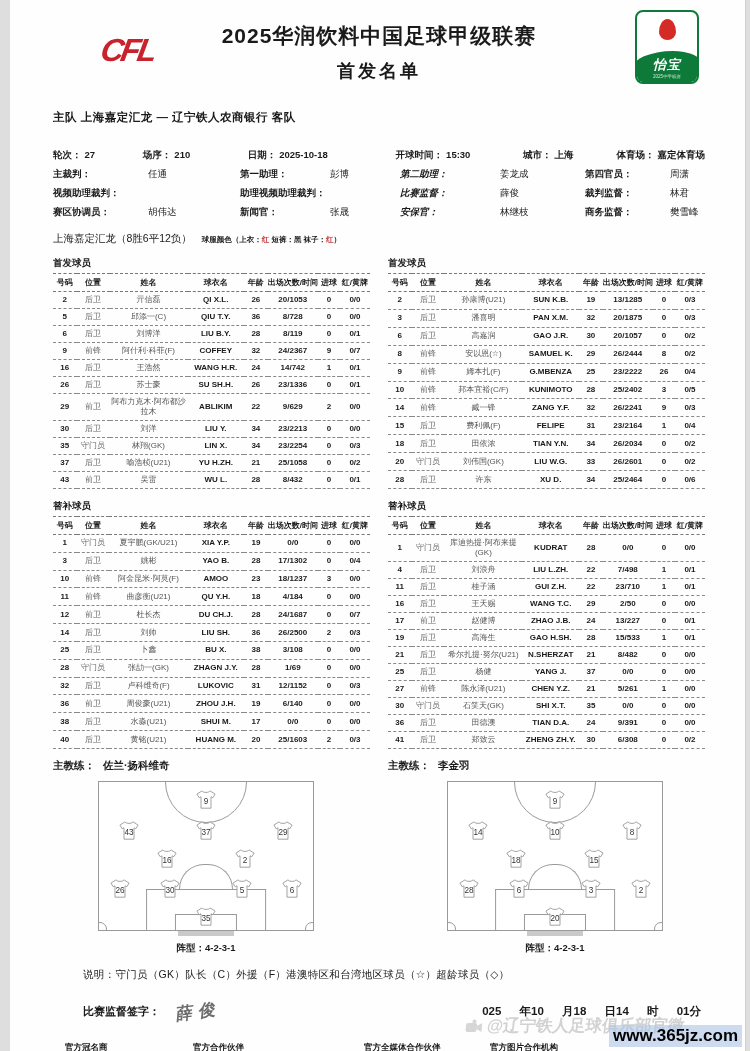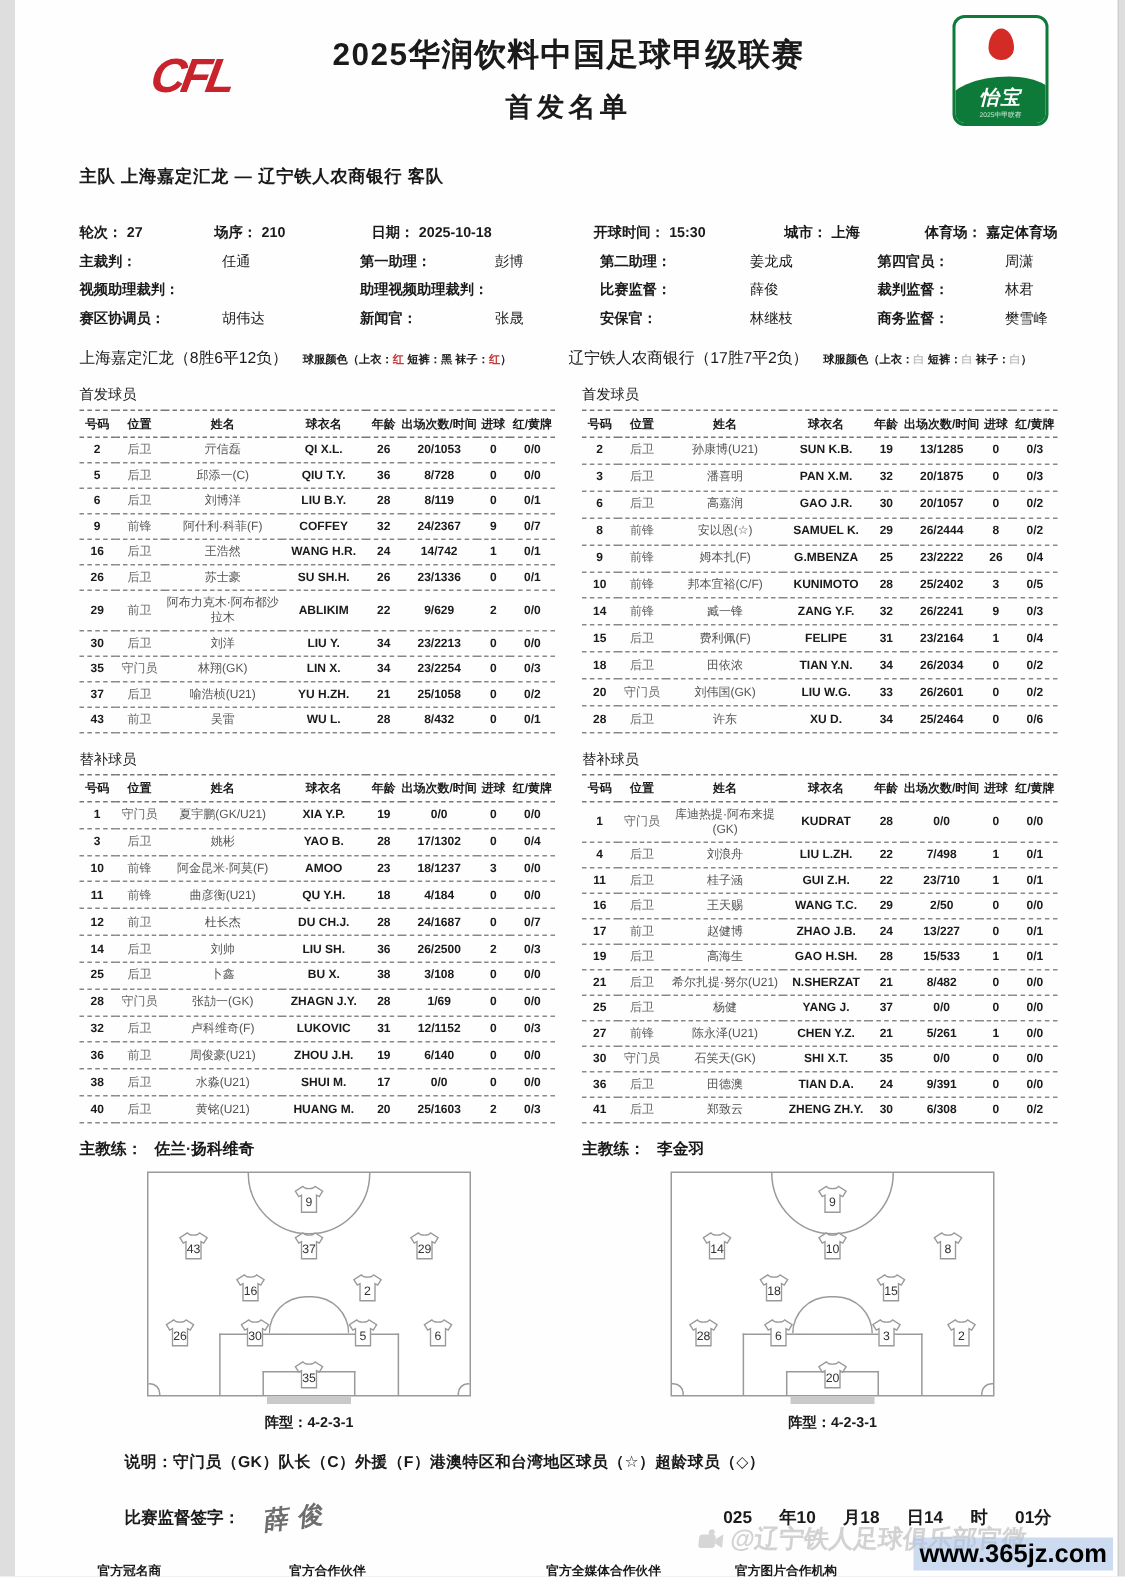--- a/index.html
+++ b/index.html
@@ -29,29 +29,29 @@
   .info-cell { white-space:nowrap; }
   .info-cell .val { margin-left:3px; }
   .info-cell:nth-child(1){ width:96px; } .info-cell:nth-child(2){ width:112px; }
   .info-cell:nth-child(3){ width:158px; } .info-cell:nth-child(4){ width:136px; }
   .info-cell:nth-child(5){ width:100px; }
 
   .off-row { display:grid; grid-template-columns:187px 160px 185px 1fr; font-size:9.5px; margin-top:6px; }
   .olbl { font-weight:bold; display:inline-block; }
   .oval { display:inline-block; }
   .off-cell:nth-child(1) .olbl{ min-width:95px; } .off-cell:nth-child(2) .olbl{ min-width:90px; }
-  .off-cell:nth-child(3) .olbl{ min-width:100px; } .off-cell:nth-child(4) .olbl{ min-width:85px; }
+  .off-cell:nth-child(3) .olbl{ min-width:100px;font-style:italic; } .off-cell:nth-child(4) .olbl{ min-width:85px; }
 
   .teamcolor-row { display:flex; margin-top:13px; }
   .tc-half { flex:1; display:flex; align-items:baseline; }
   .tc-name { font-size:10.5px; font-weight:normal; white-space:nowrap; }
   .tc-kit  { font-size:7.5px; font-weight:bold; margin-left:10px; white-space:nowrap; }
 
   .sec-row { display:flex; gap:18px; margin-top:11px; }
-  .sec-label { flex:1; font-size:9.5px; font-weight:normal; }
+  .sec-label { flex:1; font-size:9.5px; font-weight:bold; }
 
   .tables-row { display:flex; gap:18px; margin-top:3px; }
   .roster { flex:1; border-collapse:collapse; table-layout:fixed; font-size:8px; }
   .roster th { font-weight:bold; border-top:1px dashed #777; border-bottom:1px dashed #777;
                padding:3px 0; font-size:8px; white-space:nowrap; }
   .roster th:nth-child(1){width:7.5%} .roster th:nth-child(2){width:10.5%}
   .roster th:nth-child(3){width:25%}  .roster th:nth-child(4){width:18%}
   .roster th:nth-child(5){width:7.5%} .roster th:nth-child(6){width:15%}
   .roster th:nth-child(7){width:7%}   .roster th:nth-child(8){width:9.5%}
   .roster td { text-align:center; padding:3px 1px; border-bottom:1px dashed #888; line-height:1.25; }
@@ -77,21 +77,21 @@
   .goalarea { position:absolute; left:50%; bottom:0; width:29%; height:16px; border:1px solid #9a9a9a;
               border-bottom:none; transform:translateX(-50%); }
   .pitch::before, .pitch::after { content:""; position:absolute; bottom:-6px; width:12px; height:12px;
               border:1px solid #9a9a9a; border-radius:50%; }
   .pitch::before { left:-6px; } .pitch::after { right:-6px; }
   .goalbar { position:absolute; top:150px; left:50%; width:56px; height:5px; background:#c9c9c9;
              transform:translateX(-50%); }
   .jersey { position:absolute; transform:translate(-50%,-50%); line-height:0; }
   .form-caption { text-align:center; font-size:9.5px; font-weight:bold; margin-top:11px; }
 
-  .legend-line { margin-top:13px; font-size:10.5px; font-weight:bold; padding-left:30px; letter-spacing:.3px; }
+  .legend-line { margin-top:13px; font-size:10.5px; font-weight:normal; padding-left:30px; letter-spacing:.3px; }
 
   .sig-row { display:flex; align-items:center; margin-top:12px; padding-left:30px; height:34px; }
   .sig-label { font-size:11px; font-weight:bold; }
   .sig-name { font-size:17px; color:#4a4a4a; margin-left:16px; opacity:.8; font-weight:bold;
               transform:rotate(-7deg) skewX(-12deg); letter-spacing:6px; }
   .sig-date { margin-left:auto; font-size:11.5px; font-weight:bold; word-spacing:15px; padding-right:4px; white-space:nowrap; }
 
   .sponsor-labels, .sponsor-logos { display:grid; grid-template-columns:19% 23.5% 19% 38.5%; }
   .sponsor-labels { margin-top:14px; }
   .sp-group:nth-child(1){ padding-left:12px; } .sp-group:nth-child(2){ padding-left:16px; }
@@ -149,24 +149,20 @@
     <span class="off-cell"><span class="olbl">赛区协调员：</span><span class="oval">胡伟达</span></span>
     <span class="off-cell"><span class="olbl">新闻官：</span><span class="oval">张晟</span></span>
     <span class="off-cell"><span class="olbl">安保官：</span><span class="oval">林继枝</span></span>
     <span class="off-cell"><span class="olbl">商务监督：</span><span class="oval">樊雪峰</span></span>
   </div>
 
   <div class="teamcolor-row">
     <div class="tc-half">
       <span class="tc-name">上海嘉定汇龙（8胜6平12负）</span>
       <span class="tc-kit"><span style="">球服颜色（上衣：</span><span style="color:#c43a3a">红</span><span style=""> 短裤：</span><span style="color:#333333">黑</span><span style=""> 袜子：</span><span style="color:#c43a3a">红</span><span style="">）</span></span>
-    </div>
-    <div class="tc-half">
-      <span class="tc-name">辽宁铁人农商银行（17胜7平2负）</span>
-      <span class="tc-kit"><span style="">球服颜色（上衣：</span><span style="color:#c2c2c2">白</span><span style=""> 短裤：</span><span style="color:#c2c2c2">白</span><span style=""> 袜子：</span><span style="color:#c2c2c2">白</span><span style="">）</span></span>
     </div>
   </div>
 
   <div class="sec-row">
     <span class="sec-label">首发球员</span>
     <span class="sec-label">首发球员</span>
   </div>
   <div class="tables-row">
     <table class="roster">
       <thead>

